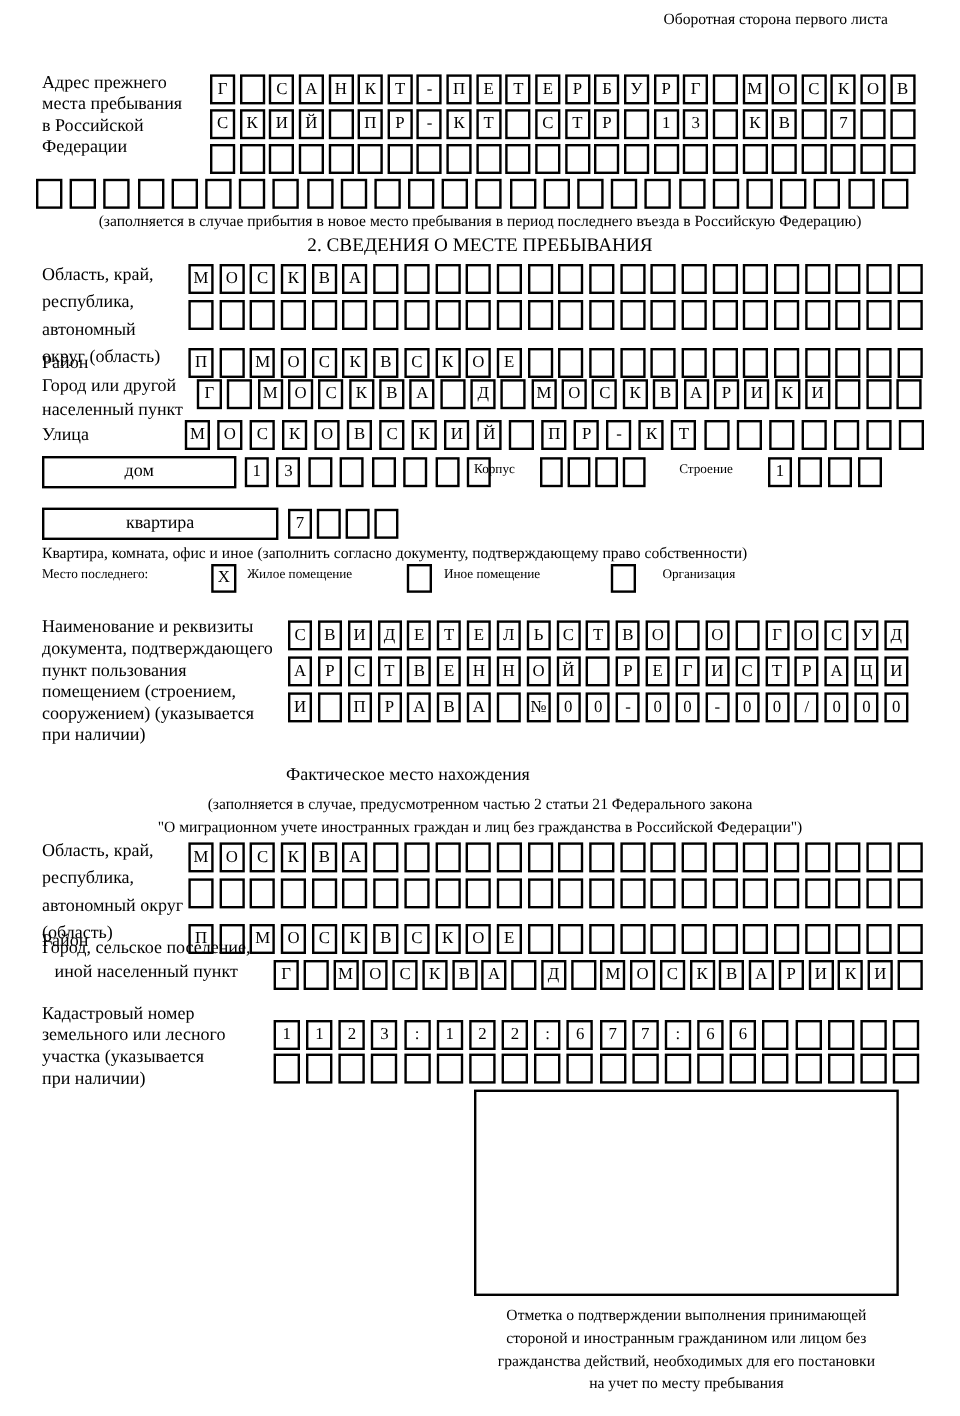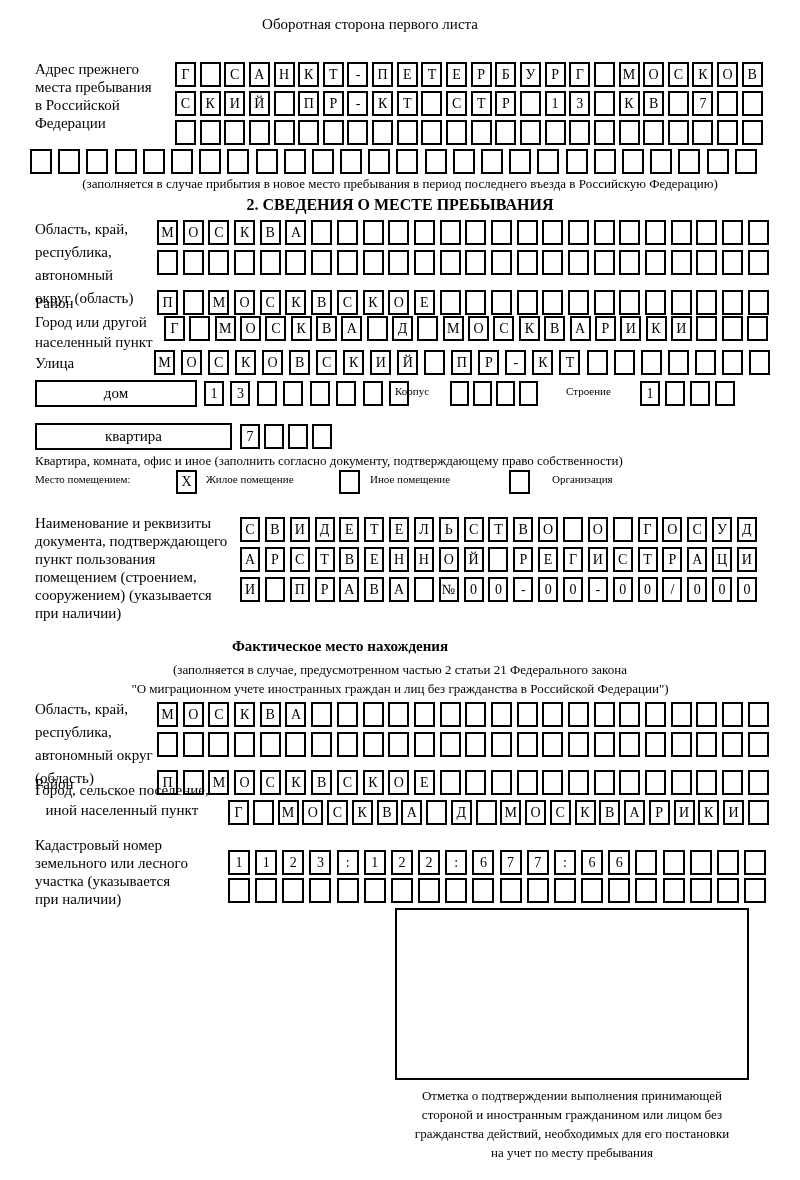--- a/index.html
+++ b/index.html
@@ -9,21 +9,21 @@
     background:#ffffff; color:#000;
     font-family:"Liberation Serif","DejaVu Serif",serif;
     overflow:hidden;
   }
   .abs { position:absolute; }
   .lbl { font-size:15px; line-height:21px; white-space:pre-line; }
   .lh22 { line-height:18px; }
   .lh23 { line-height:23px; }
   .note { font-size:13px; }
   .center { text-align:center; }
-  .bold { font-weight:bold; }
+  .bold { font-weight:normal; }
   .cells { position:absolute; display:flex; justify-content:space-between; }
   .cell {
     flex:none; width:var(--cw,21px); height:25px;
     border:2px solid #000; background:#fff;
     display:flex; align-items:center; justify-content:center;
     font-size:14px;
   }
   .fieldbox {
     position:absolute; border:2px solid #000; background:#fff;
     display:flex; align-items:center; justify-content:center;
@@ -36,21 +36,21 @@
   }
   .inline-lbl { position:absolute; font-size:11px; }
   .stampbox { position:absolute; border:2px solid #000; background:#fff; }
   .pre { white-space:pre-line; }
 </style>
 </head>
 <body>
 
 <div class="page">
 
-  <div class="abs" style="left:0; top:16px; width:740px; text-align:center; font-size:15px;">Оборотная сторона первого листа</div>
+  <div class="abs" style="left:0; top:8px; width:740px; text-align:right; font-size:13px;">Оборотная сторона первого листа</div>
 
   <div class="abs lbl lh22" style="left:35px; top:60px; width:150px;">Адрес прежнего
 места пребывания
 в Российской
 Федерации</div>
   <div class="cells" style="left:175px; top:62px;  width:588px; --cw:21px;">
       <div class="cell">Г</div>
       <div class="cell"></div>
       <div class="cell">С</div>
       <div class="cell">А</div>
@@ -328,21 +328,21 @@
 
   <div class="fieldbox" style="left:35px; top:423px; width:197px; height:27px;font-family:Liberation Serif, serif;">квартира</div>
   <div class="cells" style="left:240px; top:424px; width:92px; --cw:20px;">
       <div class="cell">7</div>
       <div class="cell"></div>
       <div class="cell"></div>
       <div class="cell"></div>
     </div>
   <div class="abs note" style="left:35px; top:453px; width:760px;">Квартира, комната, офис и иное (заполнить согласно документу, подтверждающему право собственности)</div>
 
-  <div class="inline-lbl" style="left:35px; top:473px;">Место помещением:</div>
+  <div class="inline-lbl" style="left:35px; top:473px;">Место последнего:</div>
   <div class="chk" style="left:176px; top:470px;">X</div>
   <div class="inline-lbl" style="left:206px; top:473px;">Жилое помещение</div>
   <div class="chk" style="left:339px; top:470px;"></div>
   <div class="inline-lbl" style="left:370px; top:473px;">Иное помещение</div>
   <div class="chk" style="left:509px; top:470px;"></div>
   <div class="inline-lbl" style="left:552px; top:473px;">Организация</div>
 
   <div class="abs lbl lh22" style="left:35px; top:514px; width:210px;">Наименование и реквизиты
 документа, подтверждающего
 пункт пользования

